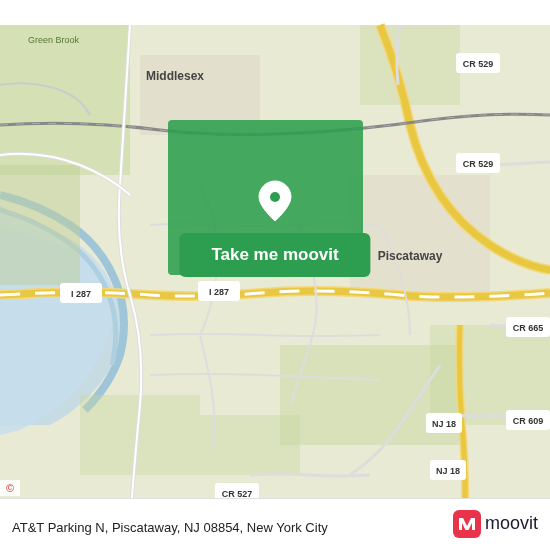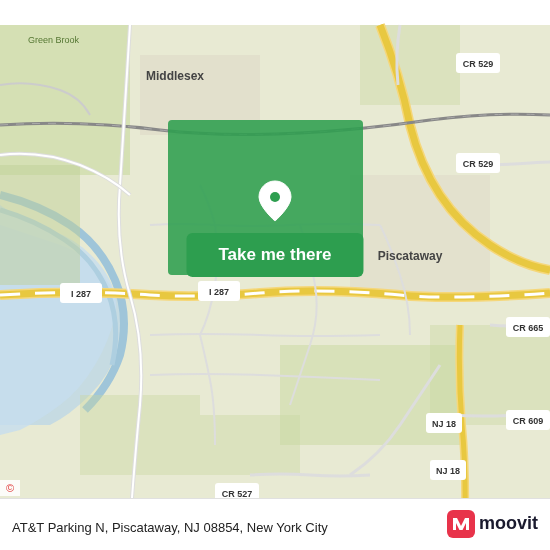--- a/index.html
+++ b/index.html
@@ -49,21 +49,21 @@
       flex-shrink: 0;
     }
 
     #moovit-logo .logo-icon {
       width: 28px;
       height: 28px;
     }
 
     #moovit-logo .logo-text {
       font-size: 18px;
-      font-weight: bold;
+      font-weight: normal;
       color: #1a1a2e;
     }
 
     
     #take-me-there-btn {
       position: absolute;
       top: 50%;
       left: 50%;
       transform: translate(-50%, -50%) translateY(-20px);
       background: #2d9e4f;
@@ -203,21 +203,21 @@
   </svg>
 
   <div id="map-pin">
     <svg width="36" height="44" viewBox="0 0 36 44" xmlns="http://www.w3.org/2000/svg">
       <path d="M18 2 C9.16 2 2 9.16 2 18 C2 28 18 42 18 42 C18 42 34 28 34 18 C34 9.16 26.84 2 18 2 Z" fill="white" stroke="white" stroke-width="1"></path>
       <circle cx="18" cy="18" r="8" fill="white"></circle>
       <circle cx="18" cy="18" r="5" fill="#2d9e4f"></circle>
     </svg>
   </div>
 
-  <button id="take-me-there-btn">Take me there</button>
+  <button id="take-me-there-btn">Take me moovit</button>
 
   <div id="attribution">
     <span class="osm-logo">©</span>
   </div>
 
   <div id="info-bar">
     <span id="location-text">AT&amp;T Parking N, Piscataway, NJ 08854, New York City</span>
     <div id="moovit-logo">
 
       <svg class="logo-icon" viewBox="0 0 28 28" xmlns="http://www.w3.org/2000/svg">

